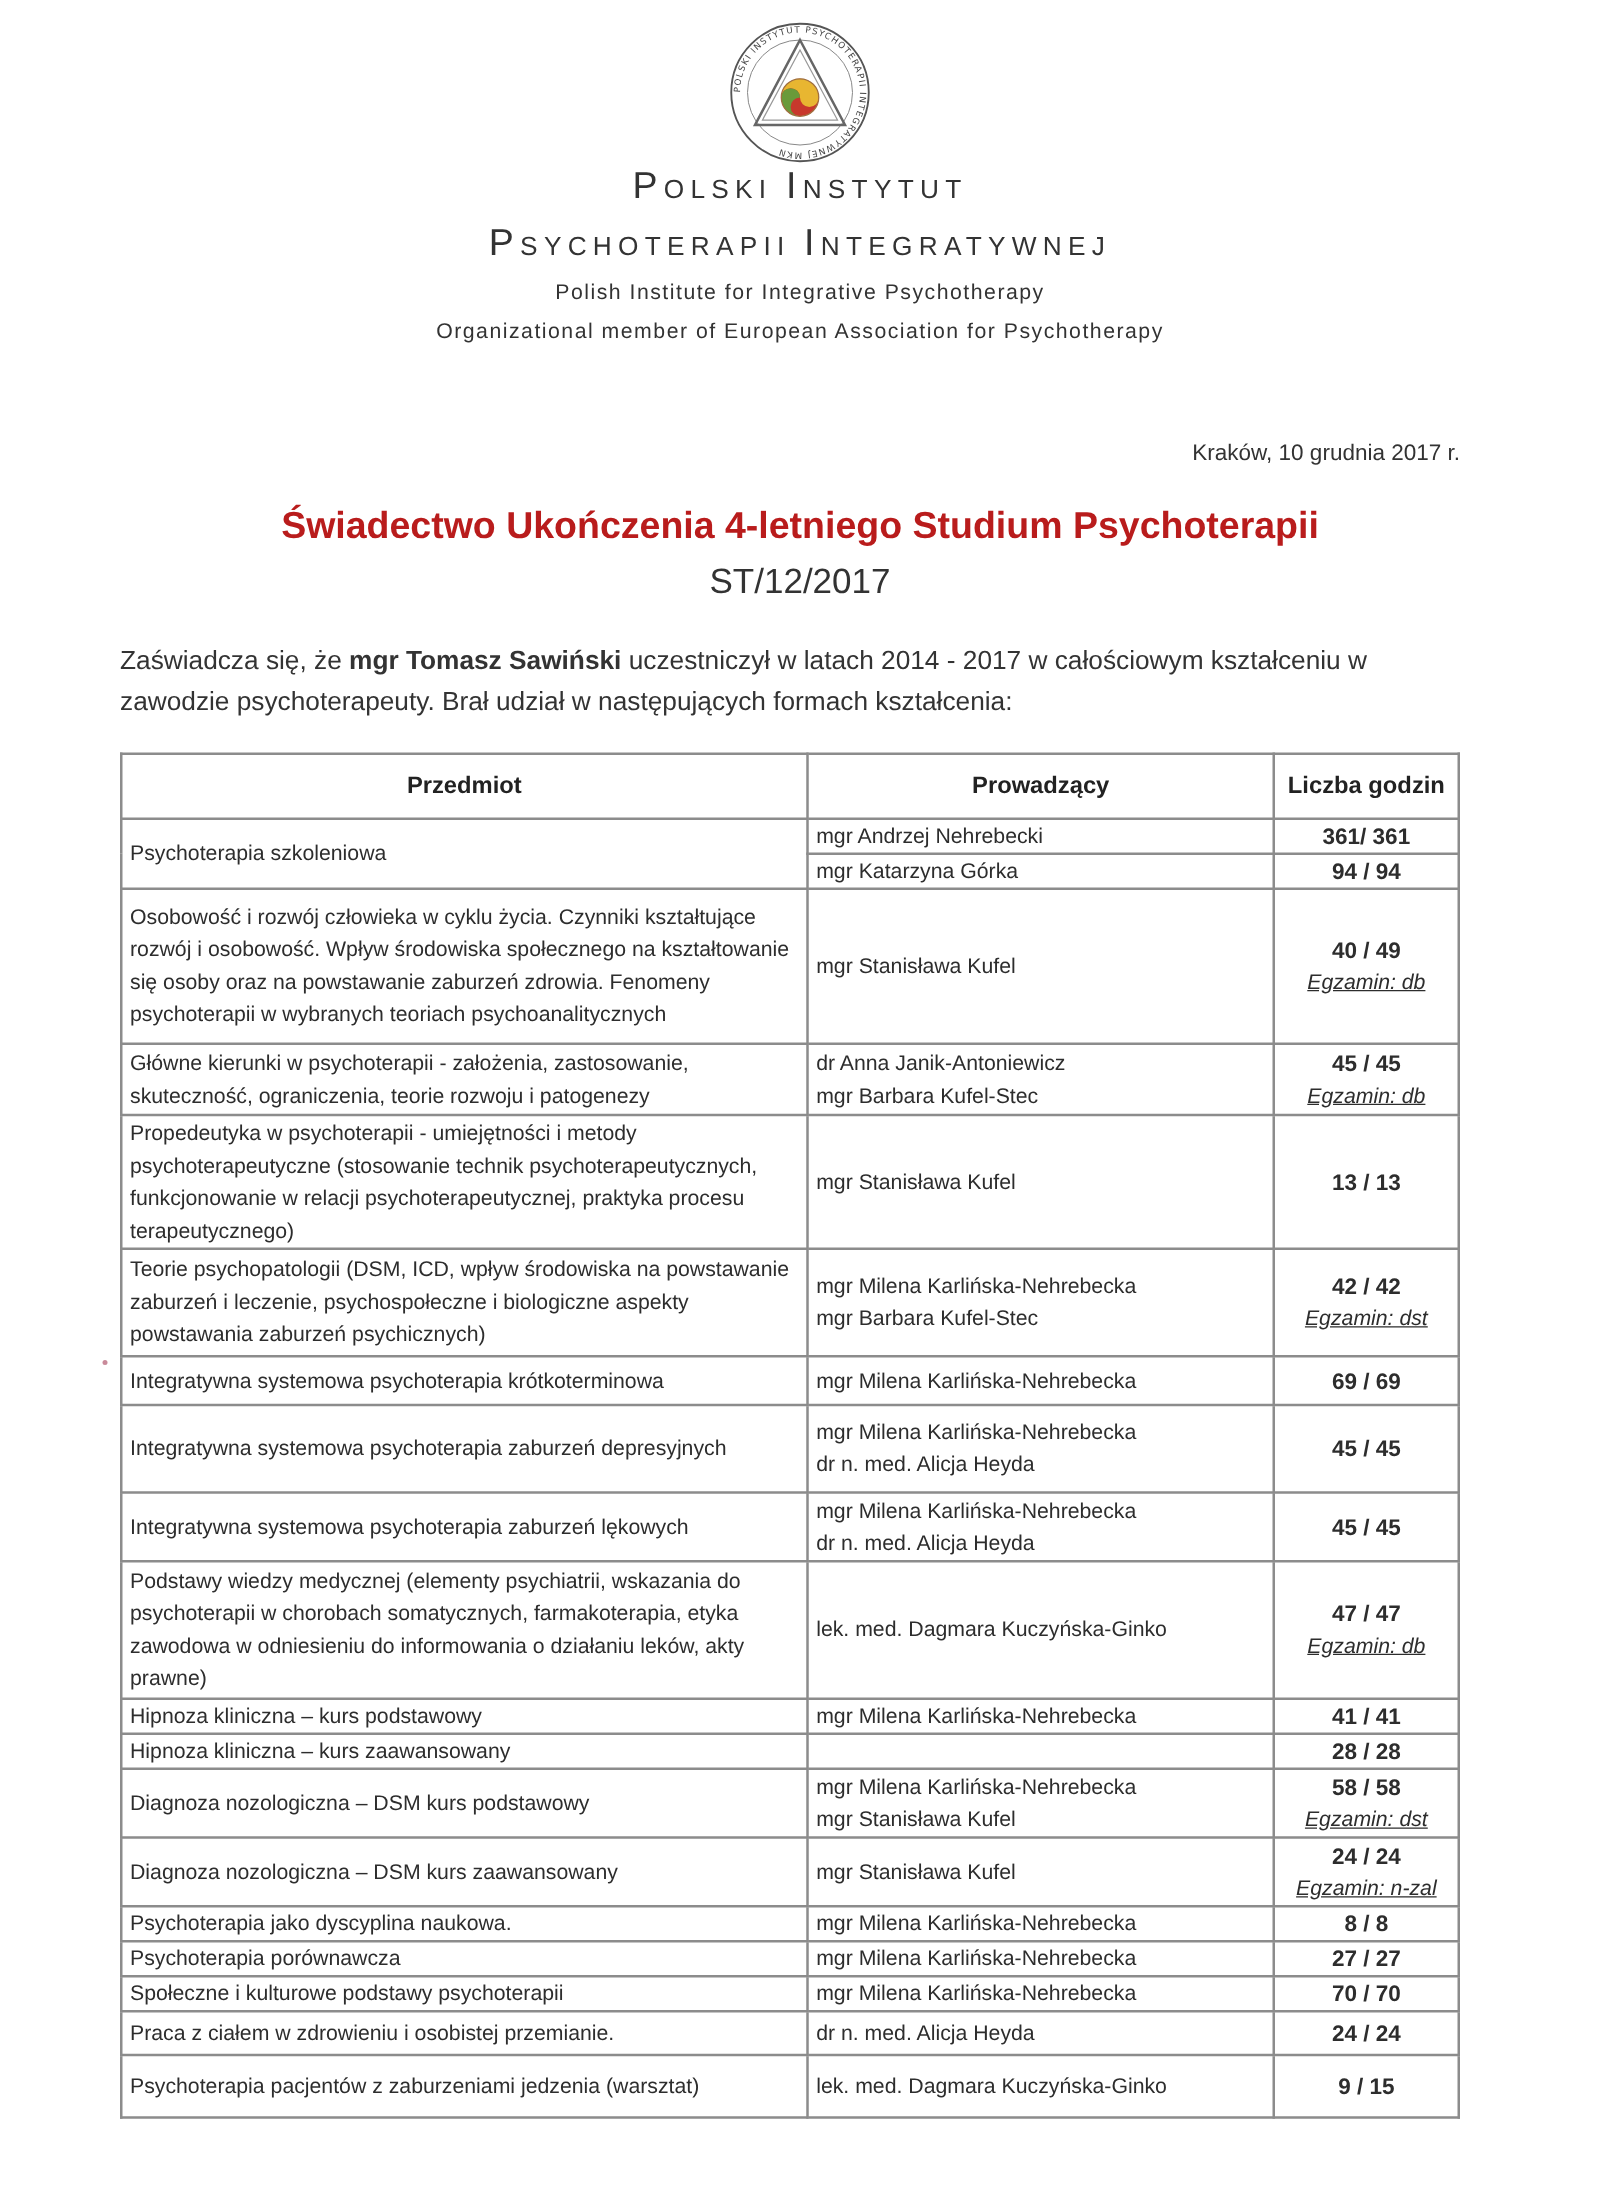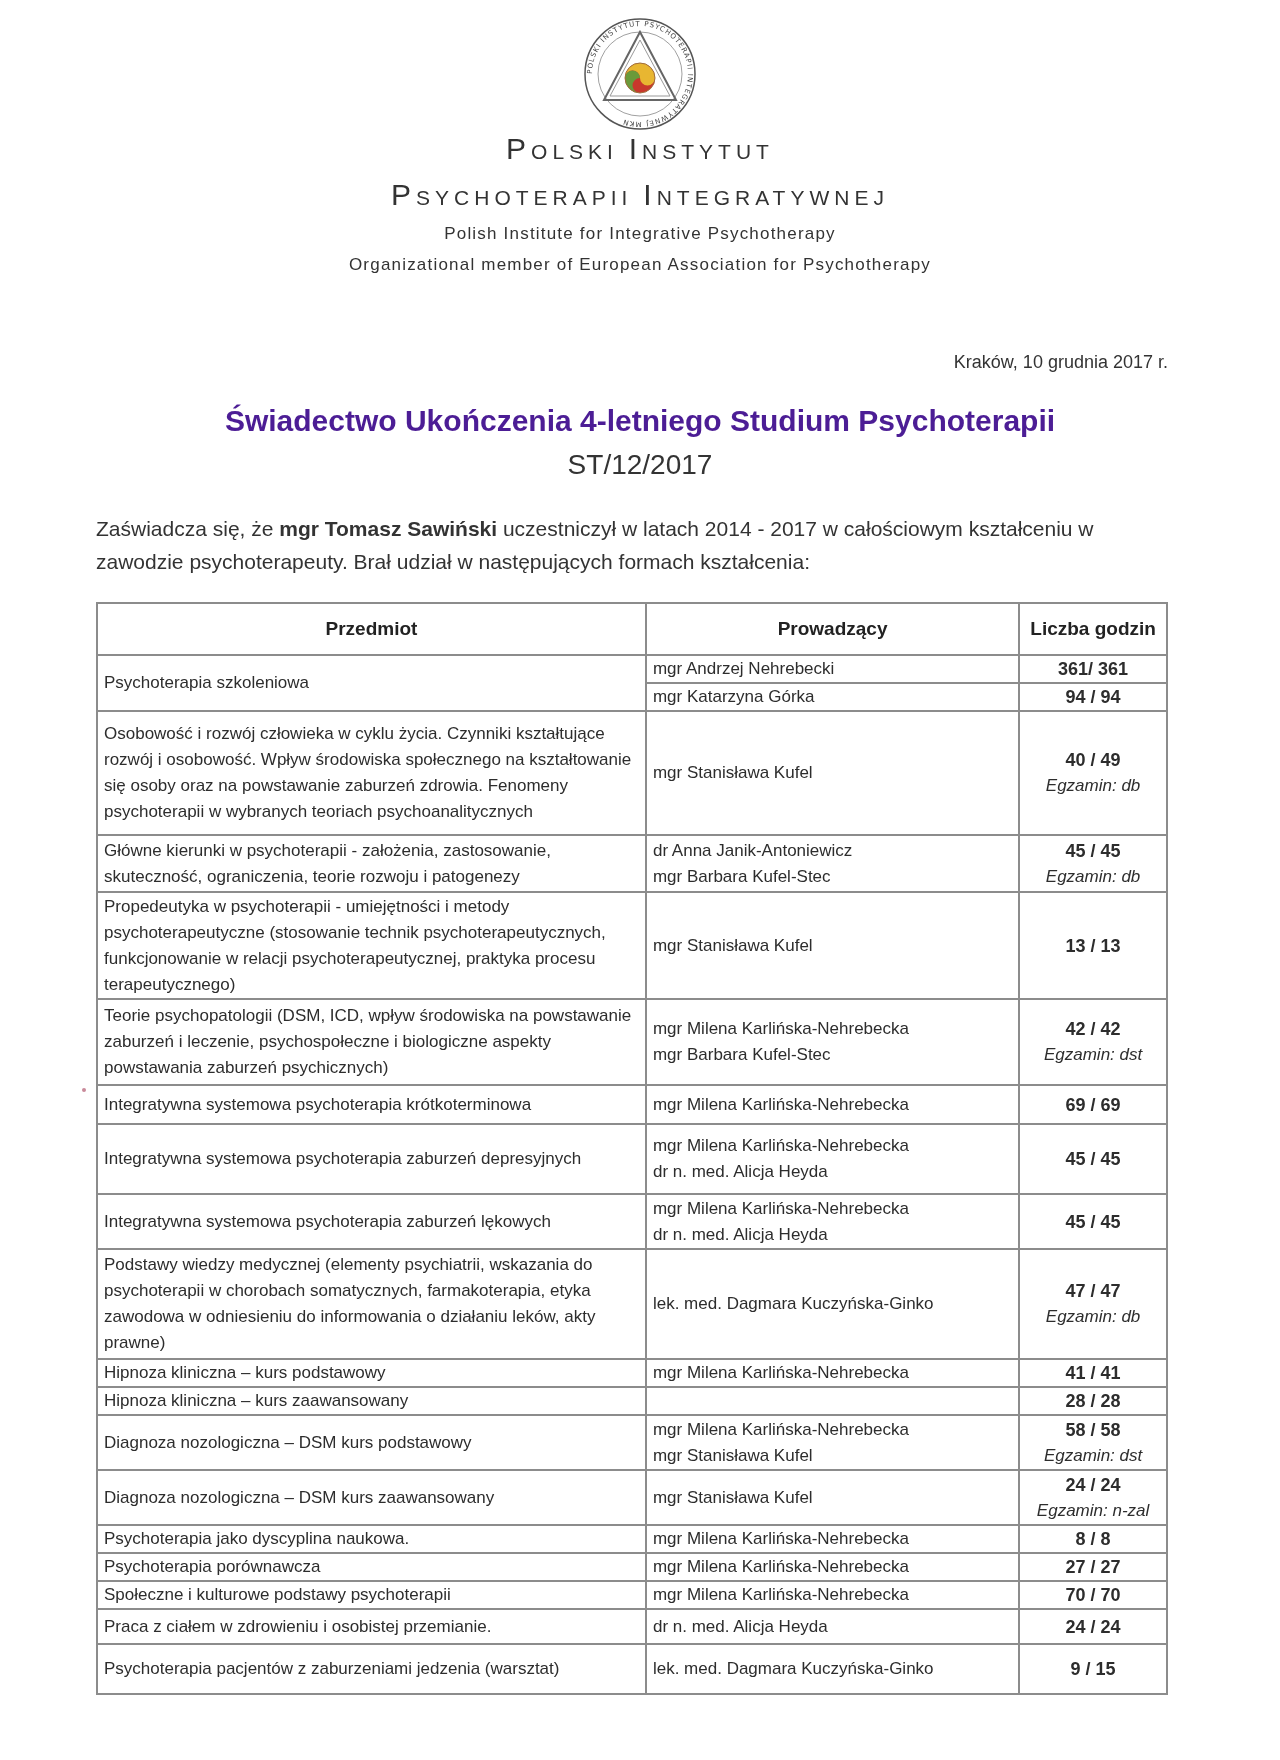--- a/index.html
+++ b/index.html
@@ -11,36 +11,36 @@
   .logo { position: absolute; left: 582px; top: 16px; width: 116px; height: 116px; }
   .hdr { position: absolute; left: 0; width: 1280px; text-align: center; color: #333; }
   .inst1 { top: 132px; font-size: 26px; letter-spacing: 5px; }
   .inst2 { top: 178px; font-size: 26px; letter-spacing: 5px; }
   .inst1 .big, .inst2 .big { font-size: 30px; }
   .inst1 .sm, .inst2 .sm { font-size: 21px; }
   .sub1 { top: 224px; font-size: 17px; letter-spacing: 1.2px; }
   .sub2 { top: 255px; font-size: 17px; letter-spacing: 1.2px; }
   .date { position: absolute; right: 112px; top: 340px; font-size: 18px; color: #333; margin-top: 12px; }
   .title { position: absolute; left: 0; width: 1280px; top: 404px; text-align: center;
-           font-size: 30px; font-weight: bold; color: #4c1d95; }
+           font-size: 30px; font-weight: bold; color: #b91c1c; }
   .docno { position: absolute; left: 0; width: 1280px; top: 449px; text-align: center;
            font-size: 28px; color: #333; }
   .intro { position: absolute; left: 96px; width: 1080px; top: 512px; font-size: 21px;
            line-height: 33px; color: #333; }
   .intro .name { font-weight: bold; }
 
   table.grid { position: absolute; left: 96px; top: 602px; width: 1072px;
                border-collapse: collapse; font-size: 17px; color: #2d2d2d; }
   table.grid td, table.grid th { border: 2px solid #8c8c8c; padding: 0 6px; vertical-align: middle; }
   table.grid th { font-weight: bold; font-size: 19px; height: 50px; color: #222; margin-top: 43px; }
   table.grid td { line-height: 26px; }
   col.c1 { width: 550px; } col.c2 { width: 374px; } col.c3 { width: 148px; }
   td.hrs { text-align: center; }
   .hnum { font-weight: bold; display: block; font-size: 18px; }
-  .exam { font-style: italic; display: block; }
+  .exam { font-style: italic; display: block; text-decoration: underline; }
   .teach { display: block; }
   .dot { position: absolute; left: 82px; top: 1088px; width: 4px; height: 4px; border-radius: 50%; background: #c98a9a; }
 </style>
 </head>
 <body>
 
 <div class="logo">
   <svg width="116" height="116" viewBox="0 0 116 116">
     <circle cx="58" cy="58" r="55" fill="none" stroke="#555" stroke-width="1.5"></circle>
     <circle cx="58" cy="58" r="42" fill="none" stroke="#888" stroke-width="0.8"></circle>

